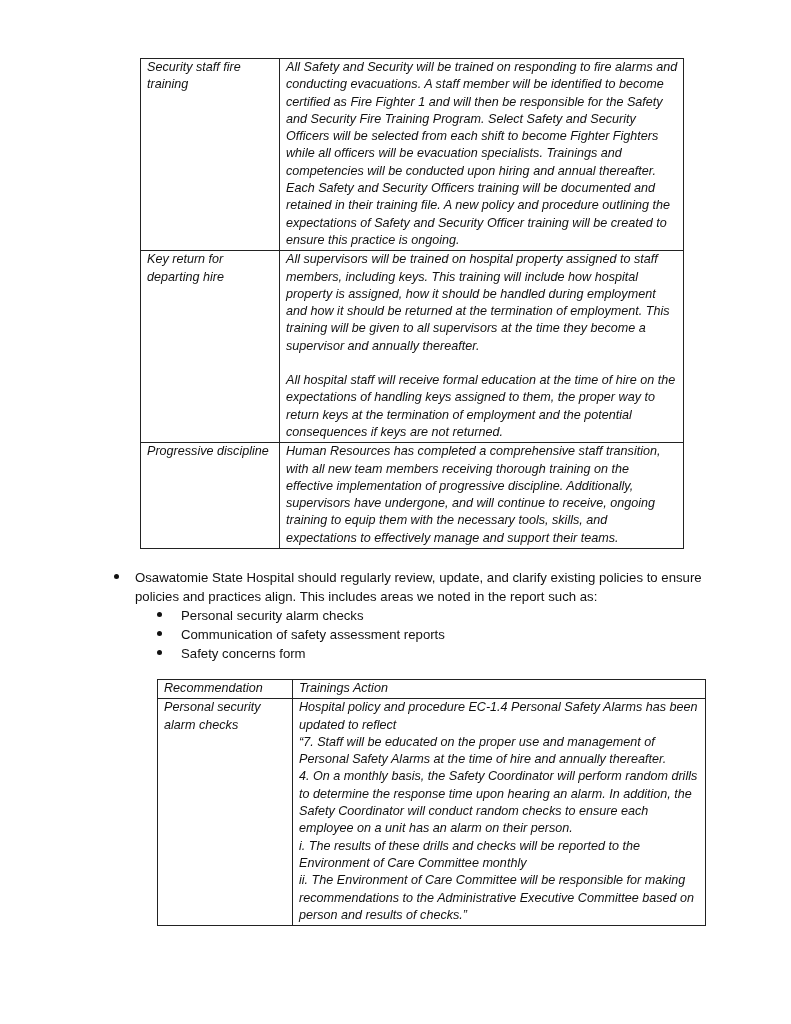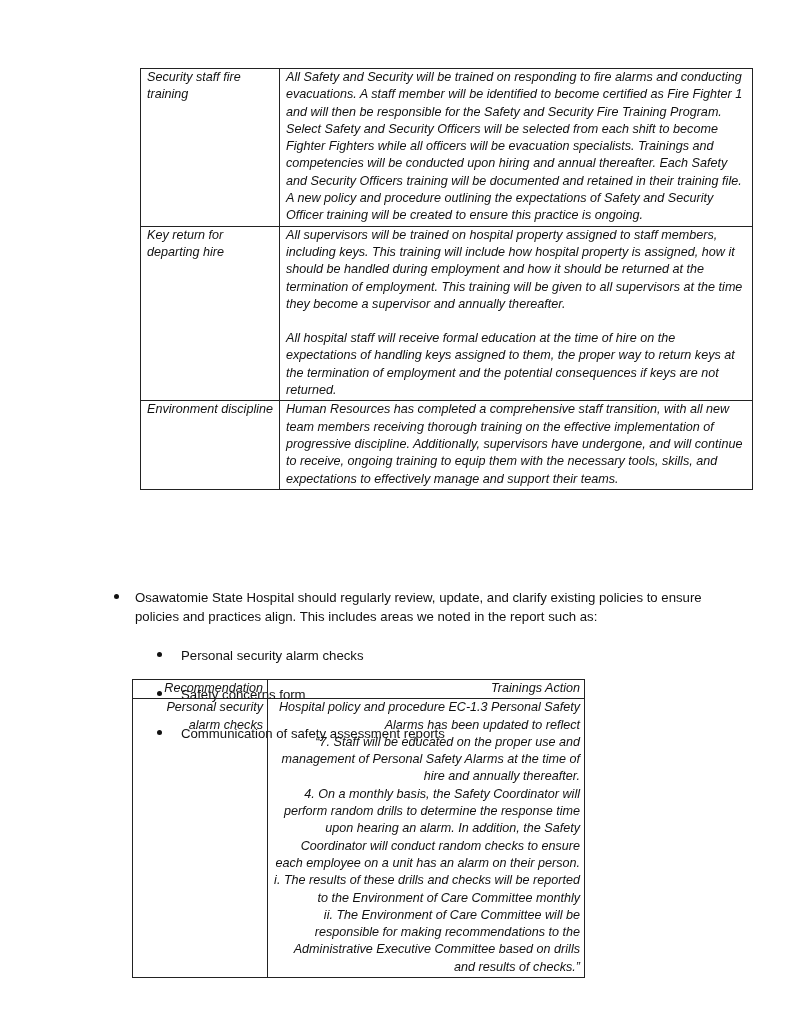--- a/index.html
+++ b/index.html
@@ -5,31 +5,31 @@
   html, body { margin: 0; padding: 0; background: #ffffff; }
   body { width: 791px; height: 1024px; position: relative; overflow: hidden;
          font-family: "Liberation Sans", sans-serif; color: #111; }
   .page { position: absolute; left: 0; top: 0; width: 791px; height: 1024px; }
 
   table.doc { border-collapse: collapse; position: absolute; font-style: italic;
               font-size: 12.6px; line-height: 17.3px; color: #111; }
   table.doc td { border: 1.3px solid #222; vertical-align: top; padding: 0 4px 1px 6px; }
   table.doc td.c1 { width: 128px; }
   table.doc td.c2 { }
-  #t1 { left: 140px; top: 58px; width: 613px; margin-top: 10px; }
+  #t1 { left: 140px; top: 58px; width: 544px; }
   #t1 td.c1 { width: 128px; }
-  #t2 { left: 132px; top: 679px; width: 453px; text-align: right; }
+  #t2 { left: 157px; top: 679px; width: 549px; }
   #t2 td.c1 { width: 124px; }
 
   .para { white-space: pre-line; }
   .gap { height: 17px; }
 
   .bullets { position: absolute; left: 112px; top: 568px; width: 590px;
              font-size: 13.2px; line-height: 19px; color: #111; }
-  .bullet-row { display: flex; margin-top: 20px; }
+  .bullet-row { display: flex; }
   .bullet-row .dot { width: 23px; flex: none; }
   .sub { margin-left: 43px; }
   .sub .bullet-row .dot { width: 26px; }
   .dotglyph { display: inline-block; width: 5px; height: 5px; border-radius: 50%;
               background: #111; margin-left: 2px; vertical-align: middle; position: relative; top: -2px; }
 </style>
 </head>
 <body>
 
 <div class="page">
@@ -44,61 +44,61 @@
     </tr>
     <tr>
       <td class="c1">Key return for departing hire</td>
       <td class="c2">
         <div class="para">All supervisors will be trained on hospital property assigned to staff members, including keys.  This training will include how hospital property is assigned, how it should be handled during employment and how it should be returned at the termination of employment. This training will be given to all supervisors at the time they become a supervisor and annually thereafter.</div>
         <div class="gap"></div>
         <div class="para">All hospital staff will receive formal education at the time of hire on the expectations of handling keys assigned to them, the proper way to return keys at the termination of employment and the potential consequences if keys are not returned.</div>
       </td>
     </tr>
     <tr>
-      <td class="c1">Environment discipline</td>
+      <td class="c1">Progressive discipline</td>
       <td class="c2">
         <div class="para">Human Resources has completed a comprehensive staff transition, with all new team members receiving thorough training on the effective implementation of progressive discipline. Additionally, supervisors have undergone, and will continue to receive, ongoing training to equip them with the necessary tools, skills, and expectations to effectively manage and support their teams.</div>
       </td>
     </tr>
   </tbody>
     </table>
 
   <div class="bullets">
     <div class="bullet-row">
       <span class="dot"><span class="dotglyph"></span></span>
       <span>Osawatomie State Hospital should regularly review, update, and clarify existing policies to ensure policies and practices align. This includes areas we noted in the report such as:</span>
     </div>
     <div class="sub">
       <div class="bullet-row">
         <span class="dot"><span class="dotglyph"></span></span>
         <span>Personal security alarm checks</span>
       </div>
       <div class="bullet-row">
         <span class="dot"><span class="dotglyph"></span></span>
-        <span>Safety concerns form</span>
+        <span>Communication of safety assessment reports</span>
       </div>
       <div class="bullet-row">
         <span class="dot"><span class="dotglyph"></span></span>
-        <span>Communication of safety assessment reports</span>
+        <span>Safety concerns form</span>
       </div>
     </div>
   </div>
 
   <table class="doc" id="t2">
     <tbody>
         <tr>
       <td class="c1">Recommendation</td>
       <td class="c2">Trainings Action</td>
     </tr>
     <tr>
       <td class="c1">Personal security alarm checks</td>
       <td class="c2">
-        <div>Hospital policy and procedure EC-1.3 Personal Safety Alarms has been updated to reflect</div>
+        <div>Hospital policy and procedure EC-1.4 Personal Safety Alarms has been updated to reflect</div>
         <div>“7. Staff will be educated on the proper use and management of Personal Safety Alarms at the time of hire and annually thereafter.</div>
         <div>4. On a monthly basis, the Safety Coordinator will perform random drills to determine the response time upon hearing an alarm. In addition, the Safety Coordinator will conduct random checks to ensure each employee on a unit has an alarm on their person.</div>
         <div>i. The results of these drills and checks will be reported to the Environment of Care Committee monthly</div>
-        <div>ii. The Environment of Care Committee will be responsible for making recommendations to the Administrative Executive Committee based on drills and results of checks.”</div>
+        <div>ii. The Environment of Care Committee will be responsible for making recommendations to the Administrative Executive Committee based on person and results of checks.”</div>
       </td>
     </tr>
   </tbody>
     </table>
 
 </div>
 
 </body></html>

